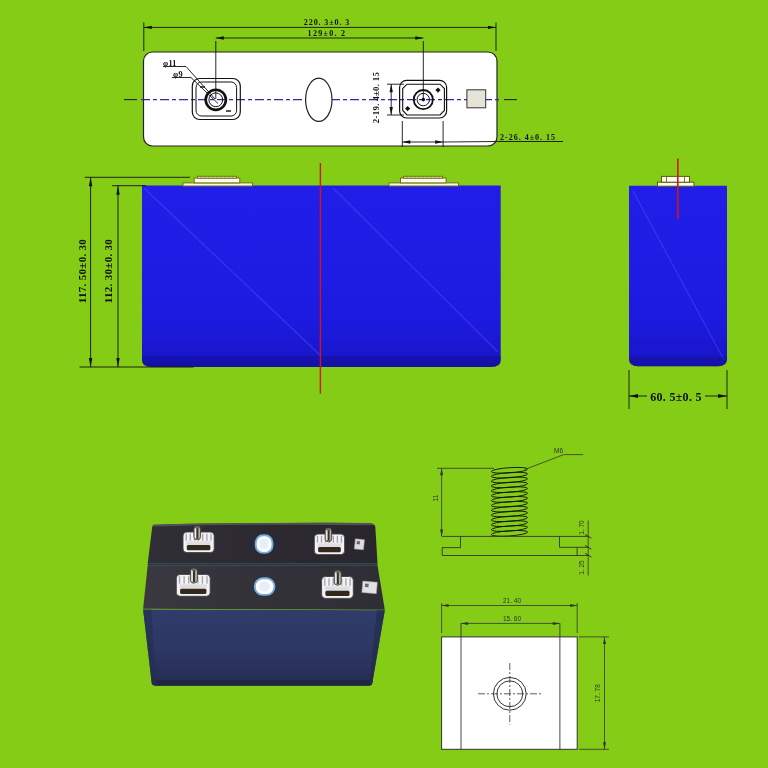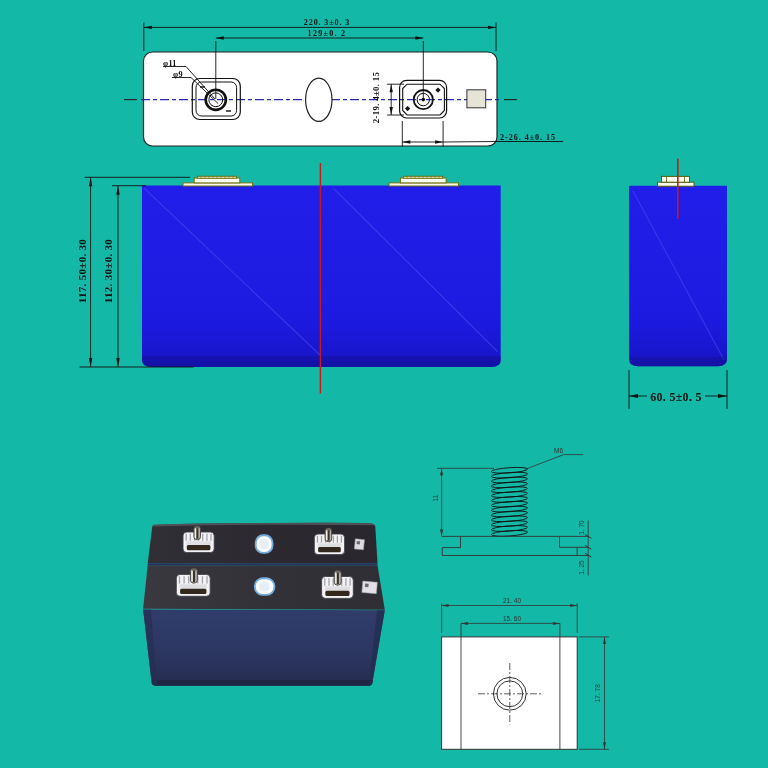--- a/index.html
+++ b/index.html
@@ -1,16 +1,16 @@
 <!DOCTYPE html>
 <html><head>
 <meta charset="utf-8">
 <style>
   html,body{margin:0;padding:0;background:#ffffff;}
-  .page{position:relative;width:768px;height:768px;background:#14b8a6;overflow:hidden;}
+  .page{position:relative;width:768px;height:768px;background:#84cc16;overflow:hidden;}
   svg{position:absolute;left:0;top:0;}
   text{font-family:"Liberation Serif",serif;fill:#111;}
   .dim{font-weight:bold;font-size:8px;letter-spacing:0.3px;}
   .sm{font-family:"Liberation Sans",sans-serif;font-weight:normal;font-size:6.5px;fill:#333;letter-spacing:0px;}
 </style>
 </head>
 <body>
 <div class="page">
 <svg width="768" height="768" viewBox="0 0 768 768">
 

